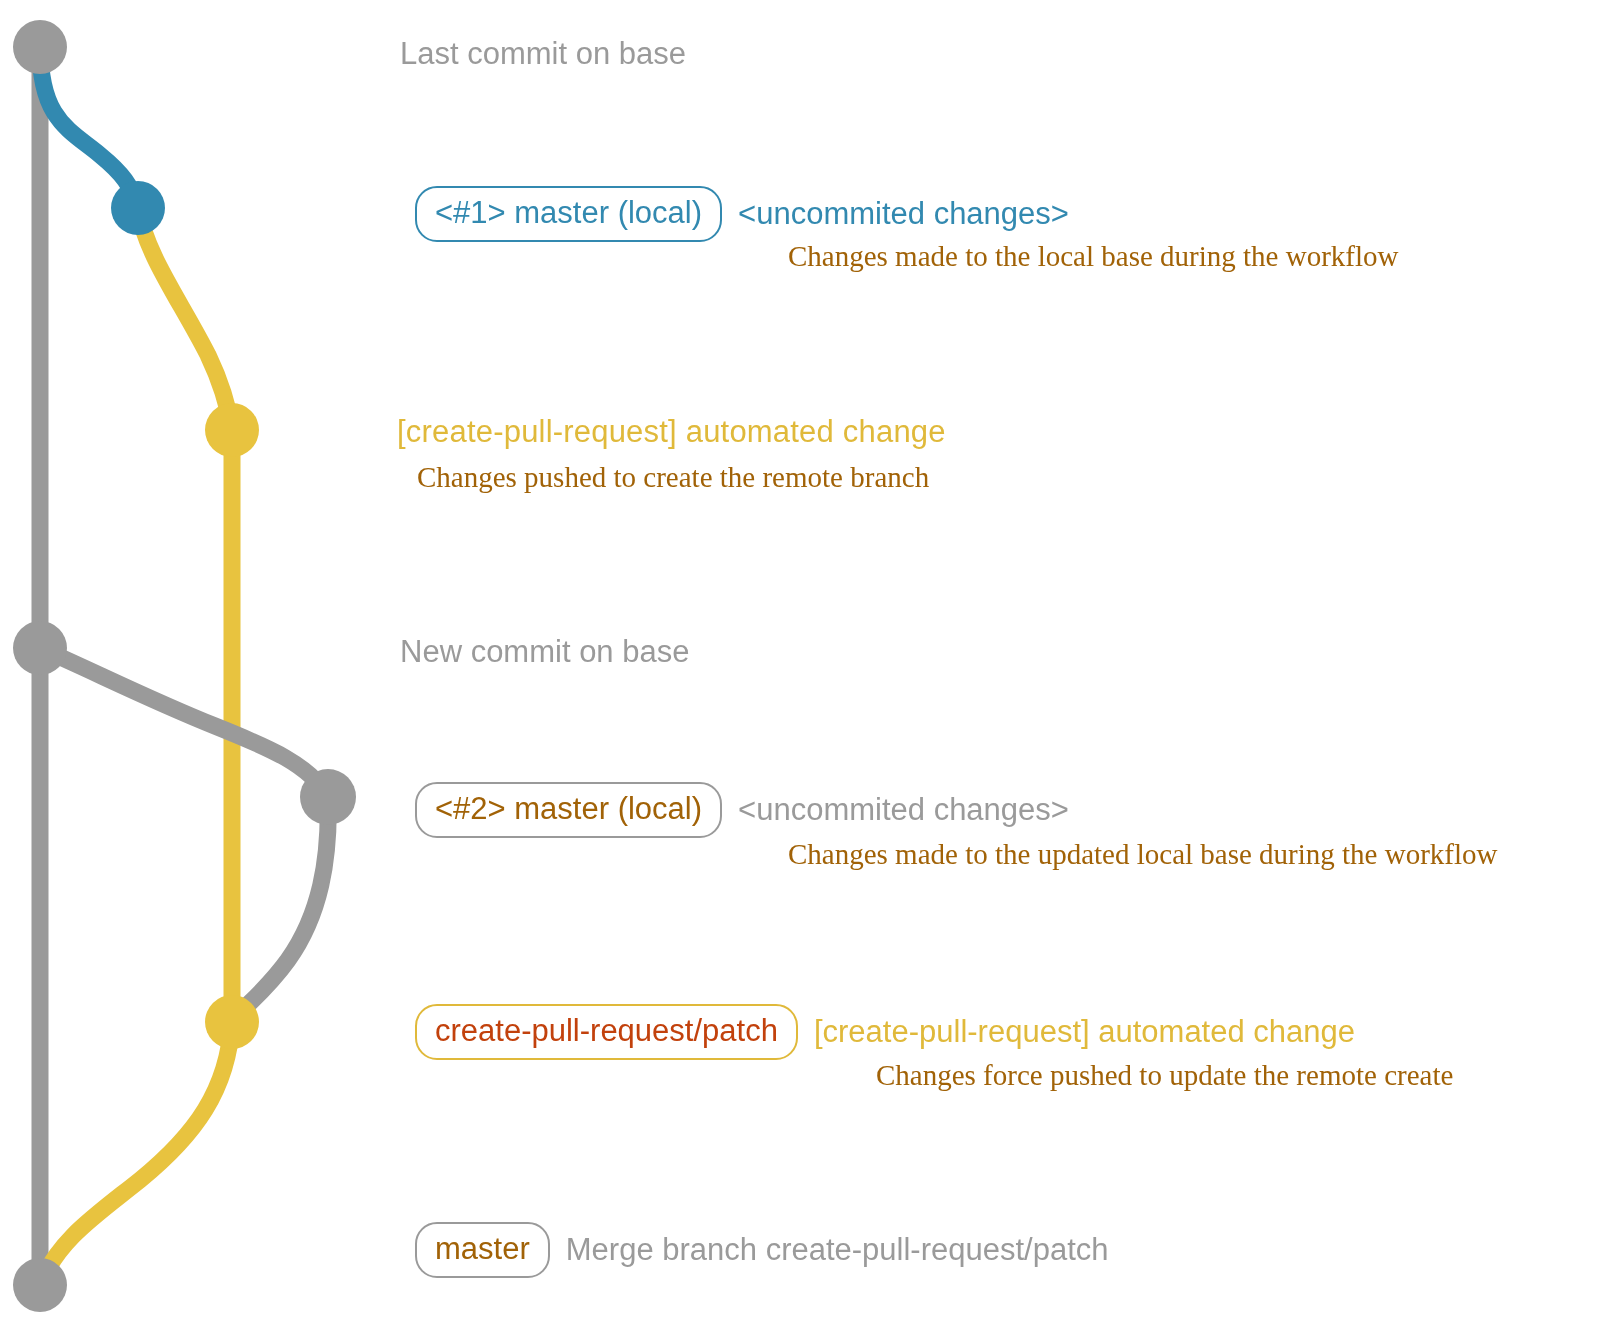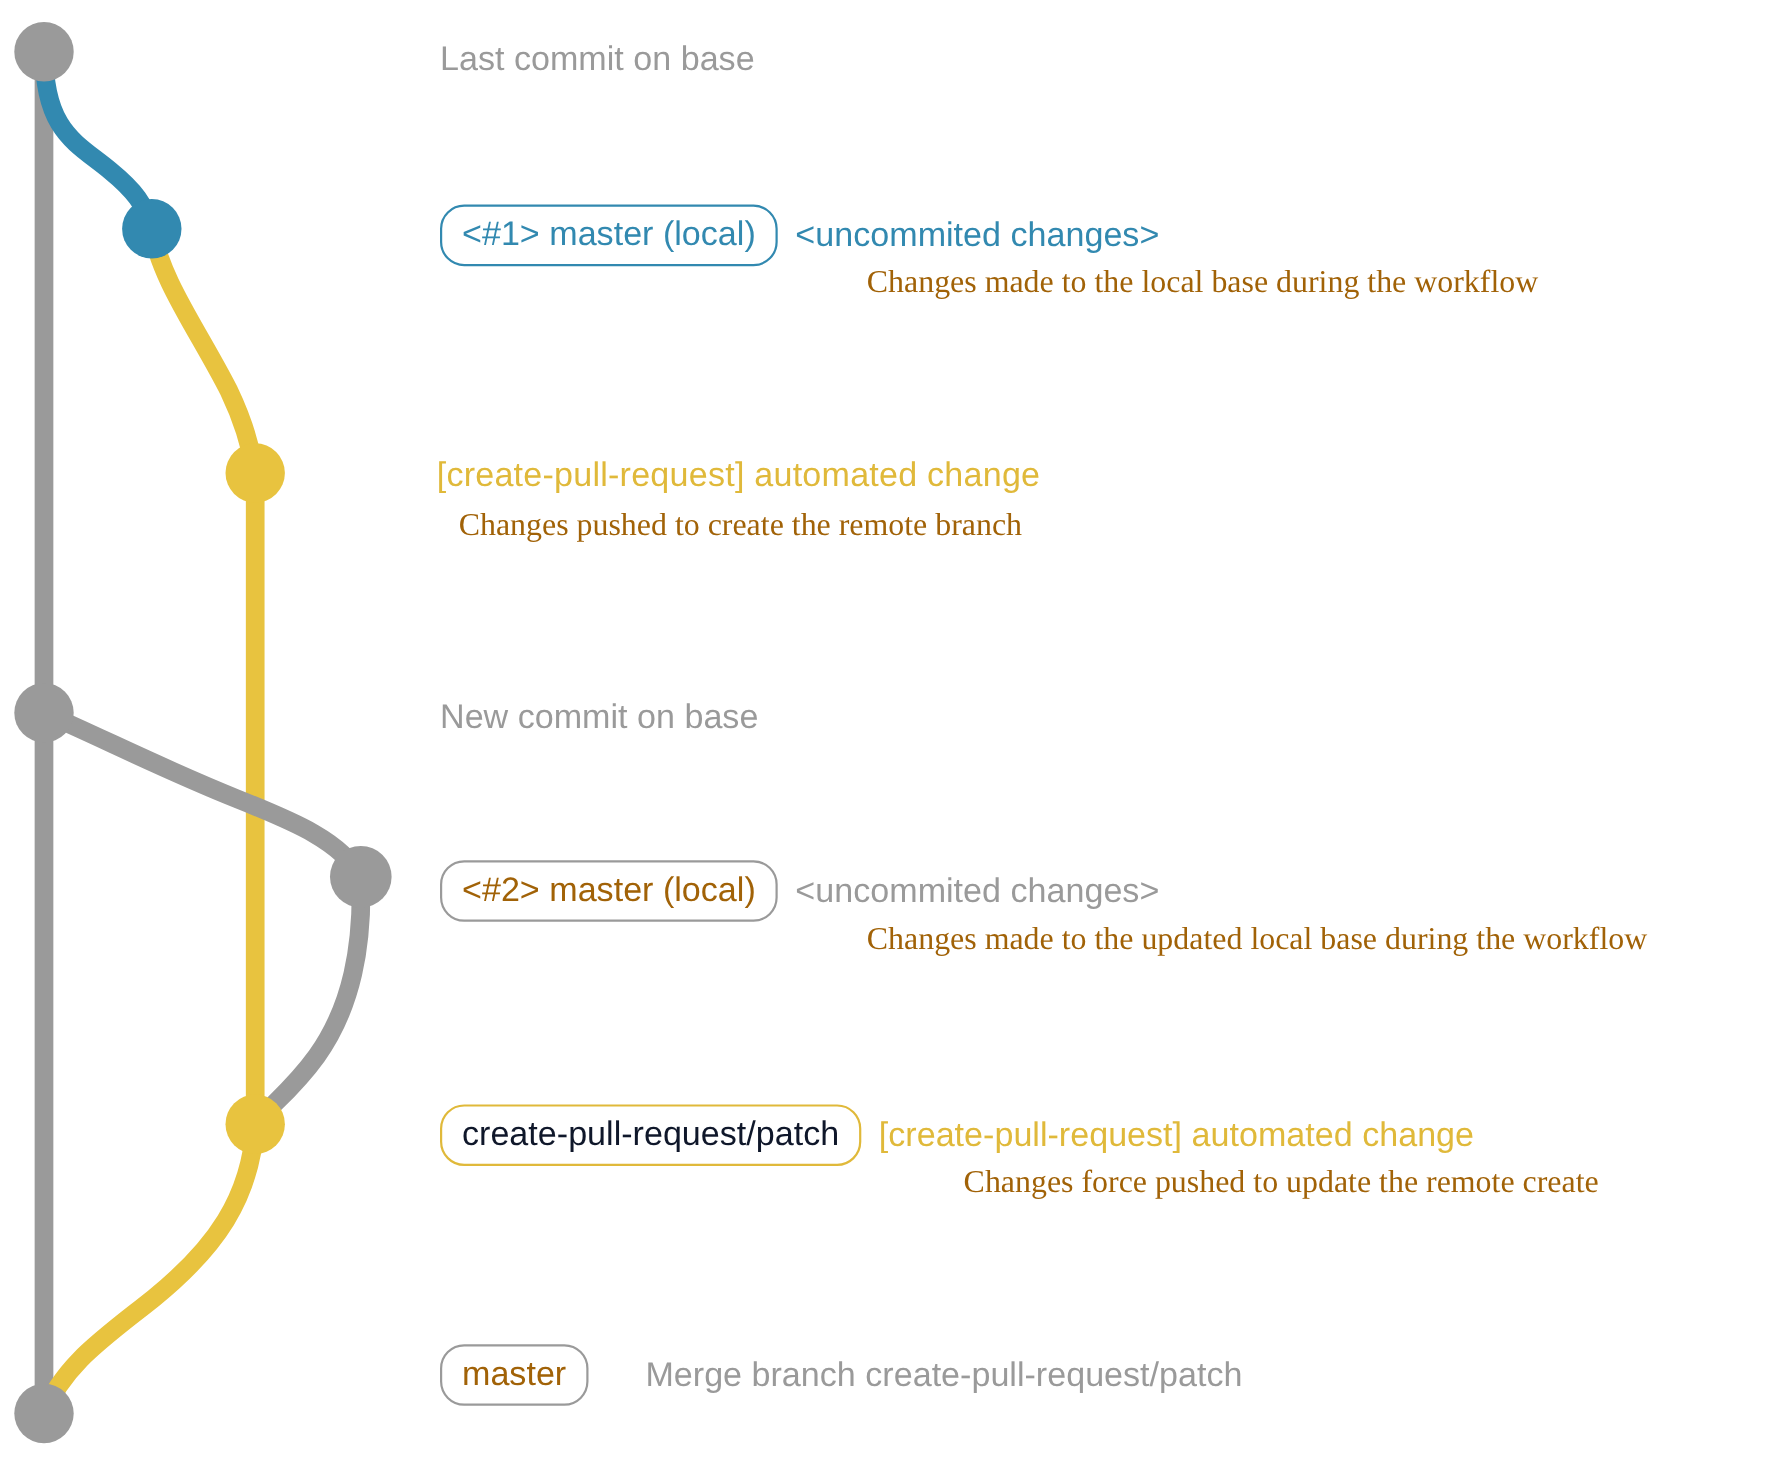--- a/index.html
+++ b/index.html
@@ -42,23 +42,24 @@
     justify-content: center;
     box-sizing: border-box;
     border: 2px solid #9a9a9a;
     border-radius: 22px;
     padding: 7px 18px 9px 18px;
     font-family: "Liberation Sans", sans-serif;
     font-size: 31px;
     color: #9a9a9a;
     white-space: nowrap;
     background: #ffffff;
+    margin-left: 15px;
   }
   .pill.blue { border-color: #3289b0; color: #3289b0; }
-  .pill.yellow { border-color: #e0b93a; color: #0f172a; }
+  .pill.yellow { border-color: #e0b93a; color: #c2410c; }
   .pill.gray { border-color: #9a9a9a; color: #a16207; }
 
   .subject {
     font-family: Liberation Sans, sans-serif;
     font-size: 31px;
     white-space: nowrap;
     margin-left: 16px;
     text-align: right;
   }
   .subject.blue { color: #3289b0; }
@@ -127,18 +128,18 @@
     <div class="subject gray">&lt;uncommited changes&gt;</div>
   </div>
   <div class="desc" style="left:788px; top:838px;">Changes made to the updated local base during the workflow</div>
 
   <div class="row" style="left:400px; top:1004px;">
     <div class="pill yellow">create-pull-request/patch</div>
     <div class="subject yellow">[create-pull-request] automated change</div>
   </div>
   <div class="desc" style="left:876px; top:1059px;">Changes force pushed to update the remote create</div>
 
-  <div class="row" style="left:400px; top:1222px;gap:36px;">
+  <div class="row" style="left:400px; top:1222px;">
     <div class="pill gray">master</div>
     <div class="subject gray">Merge branch create-pull-request/patch</div>
   </div>
 
 </div>
 
 </body></html>

